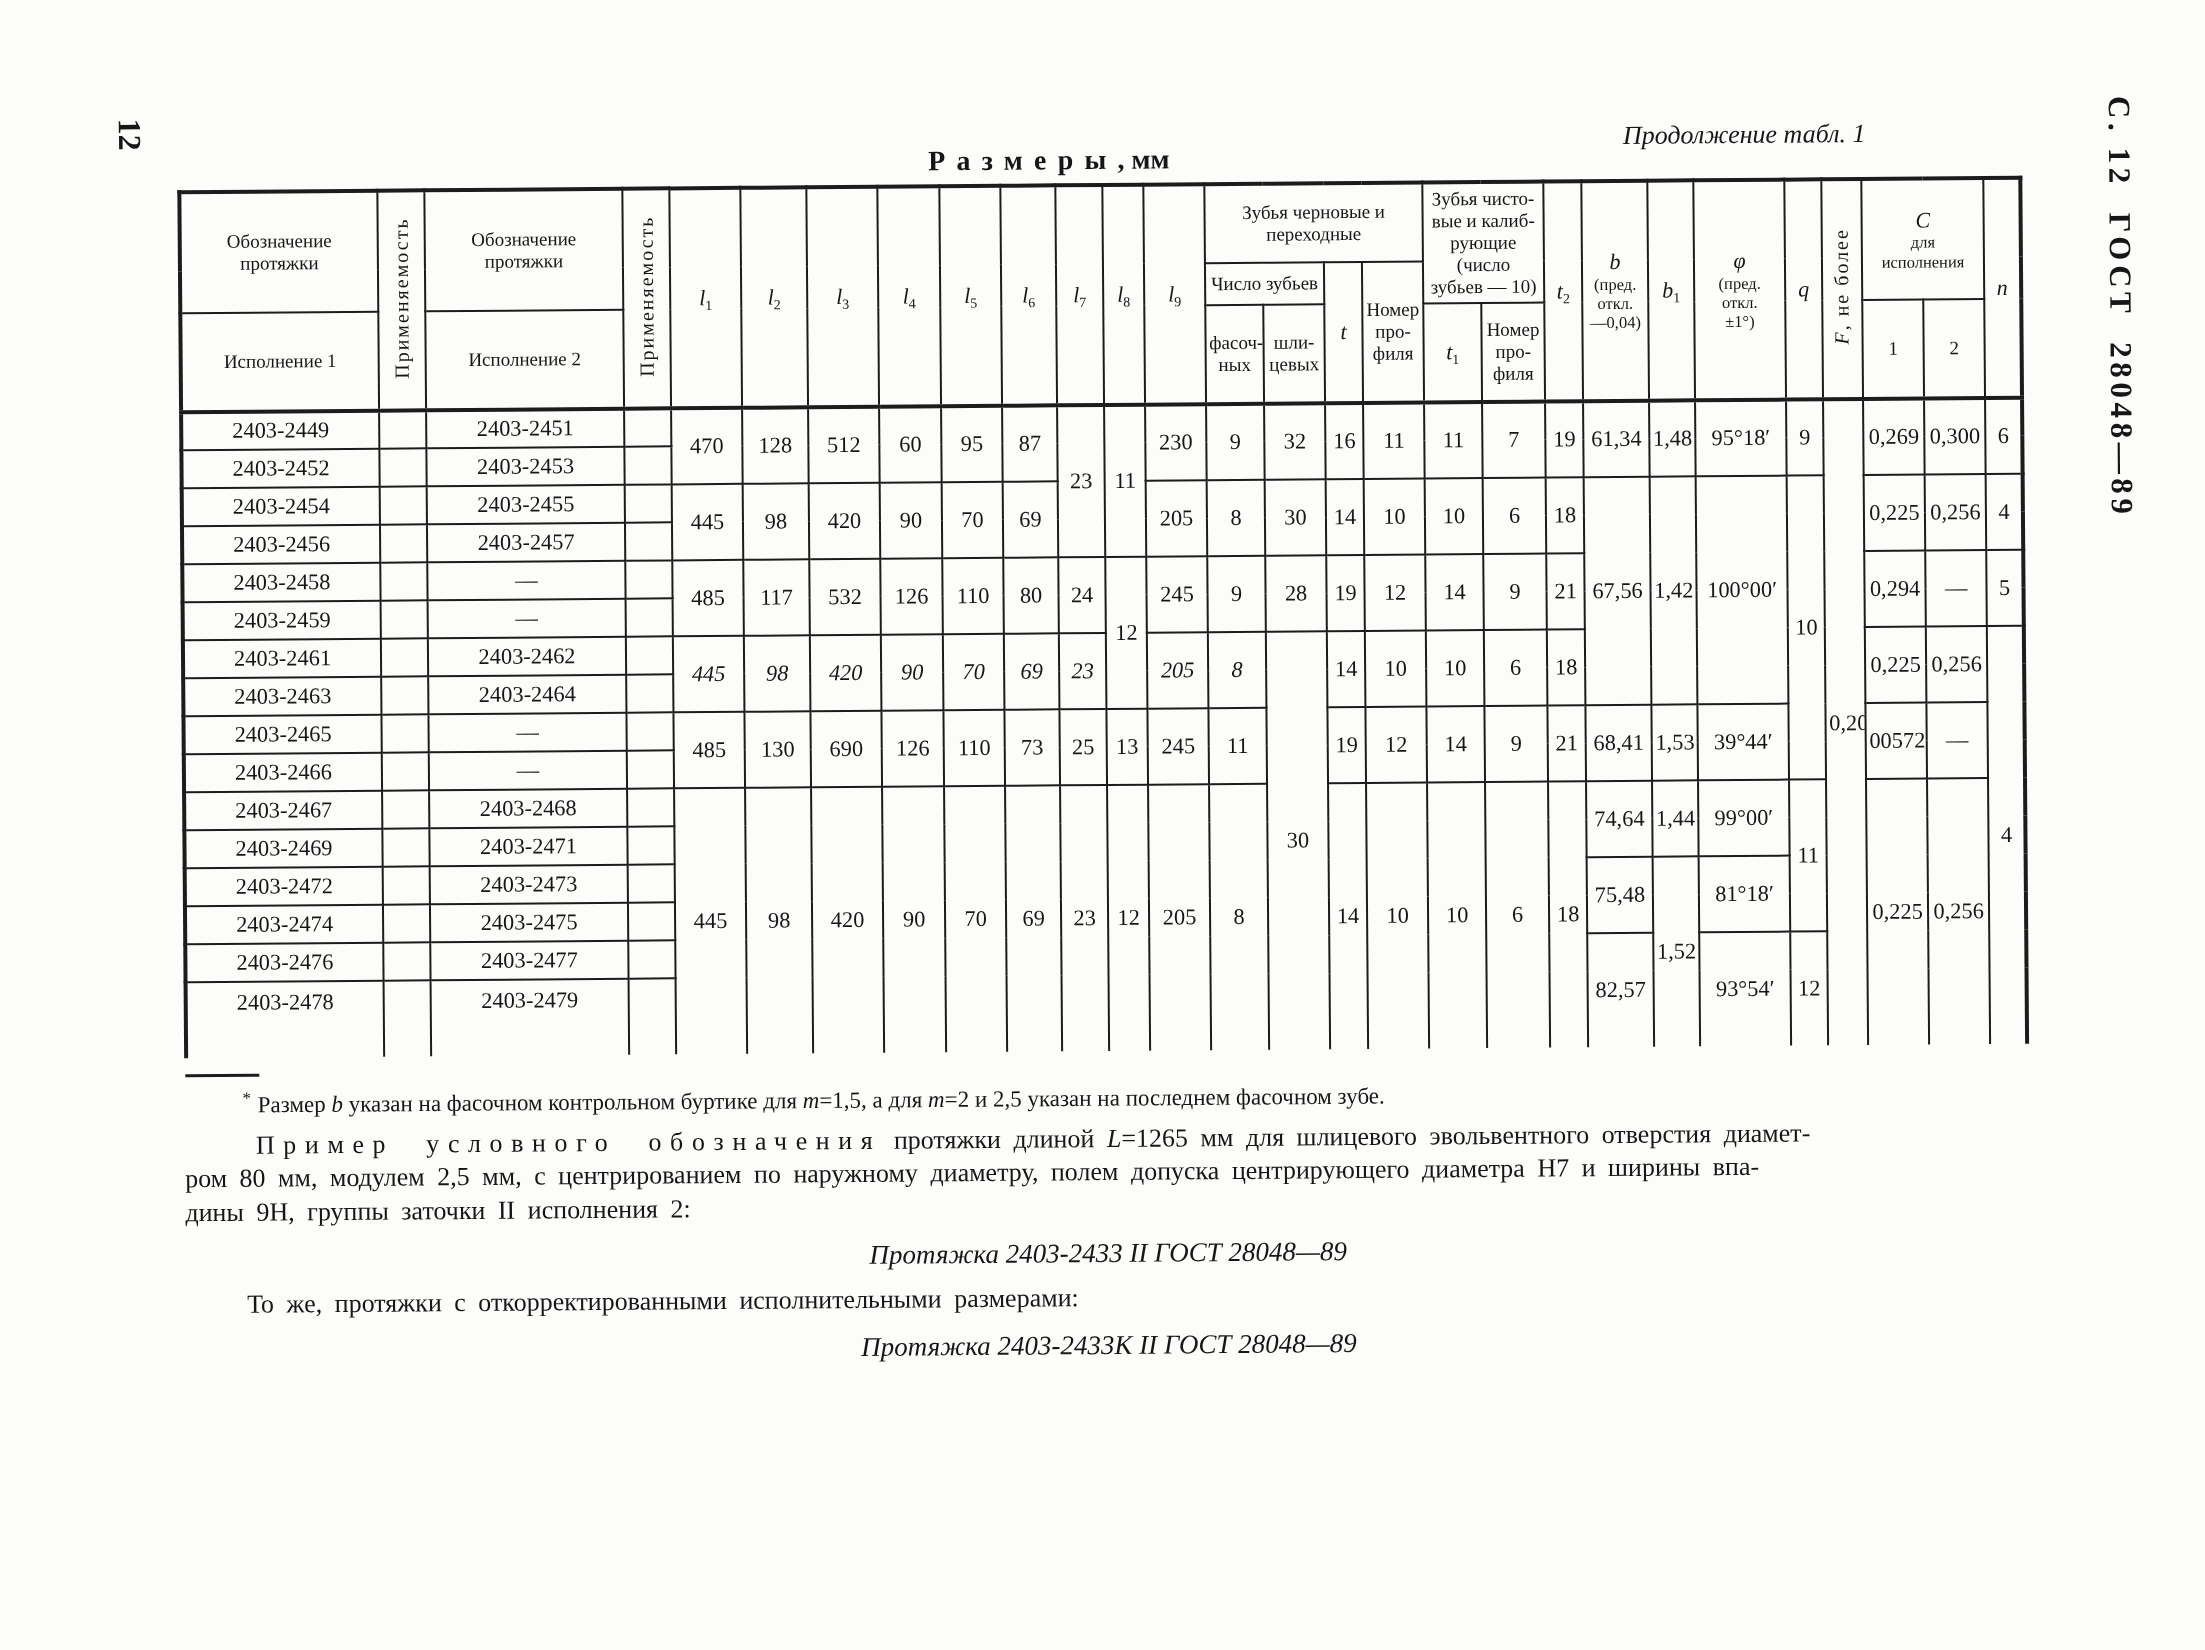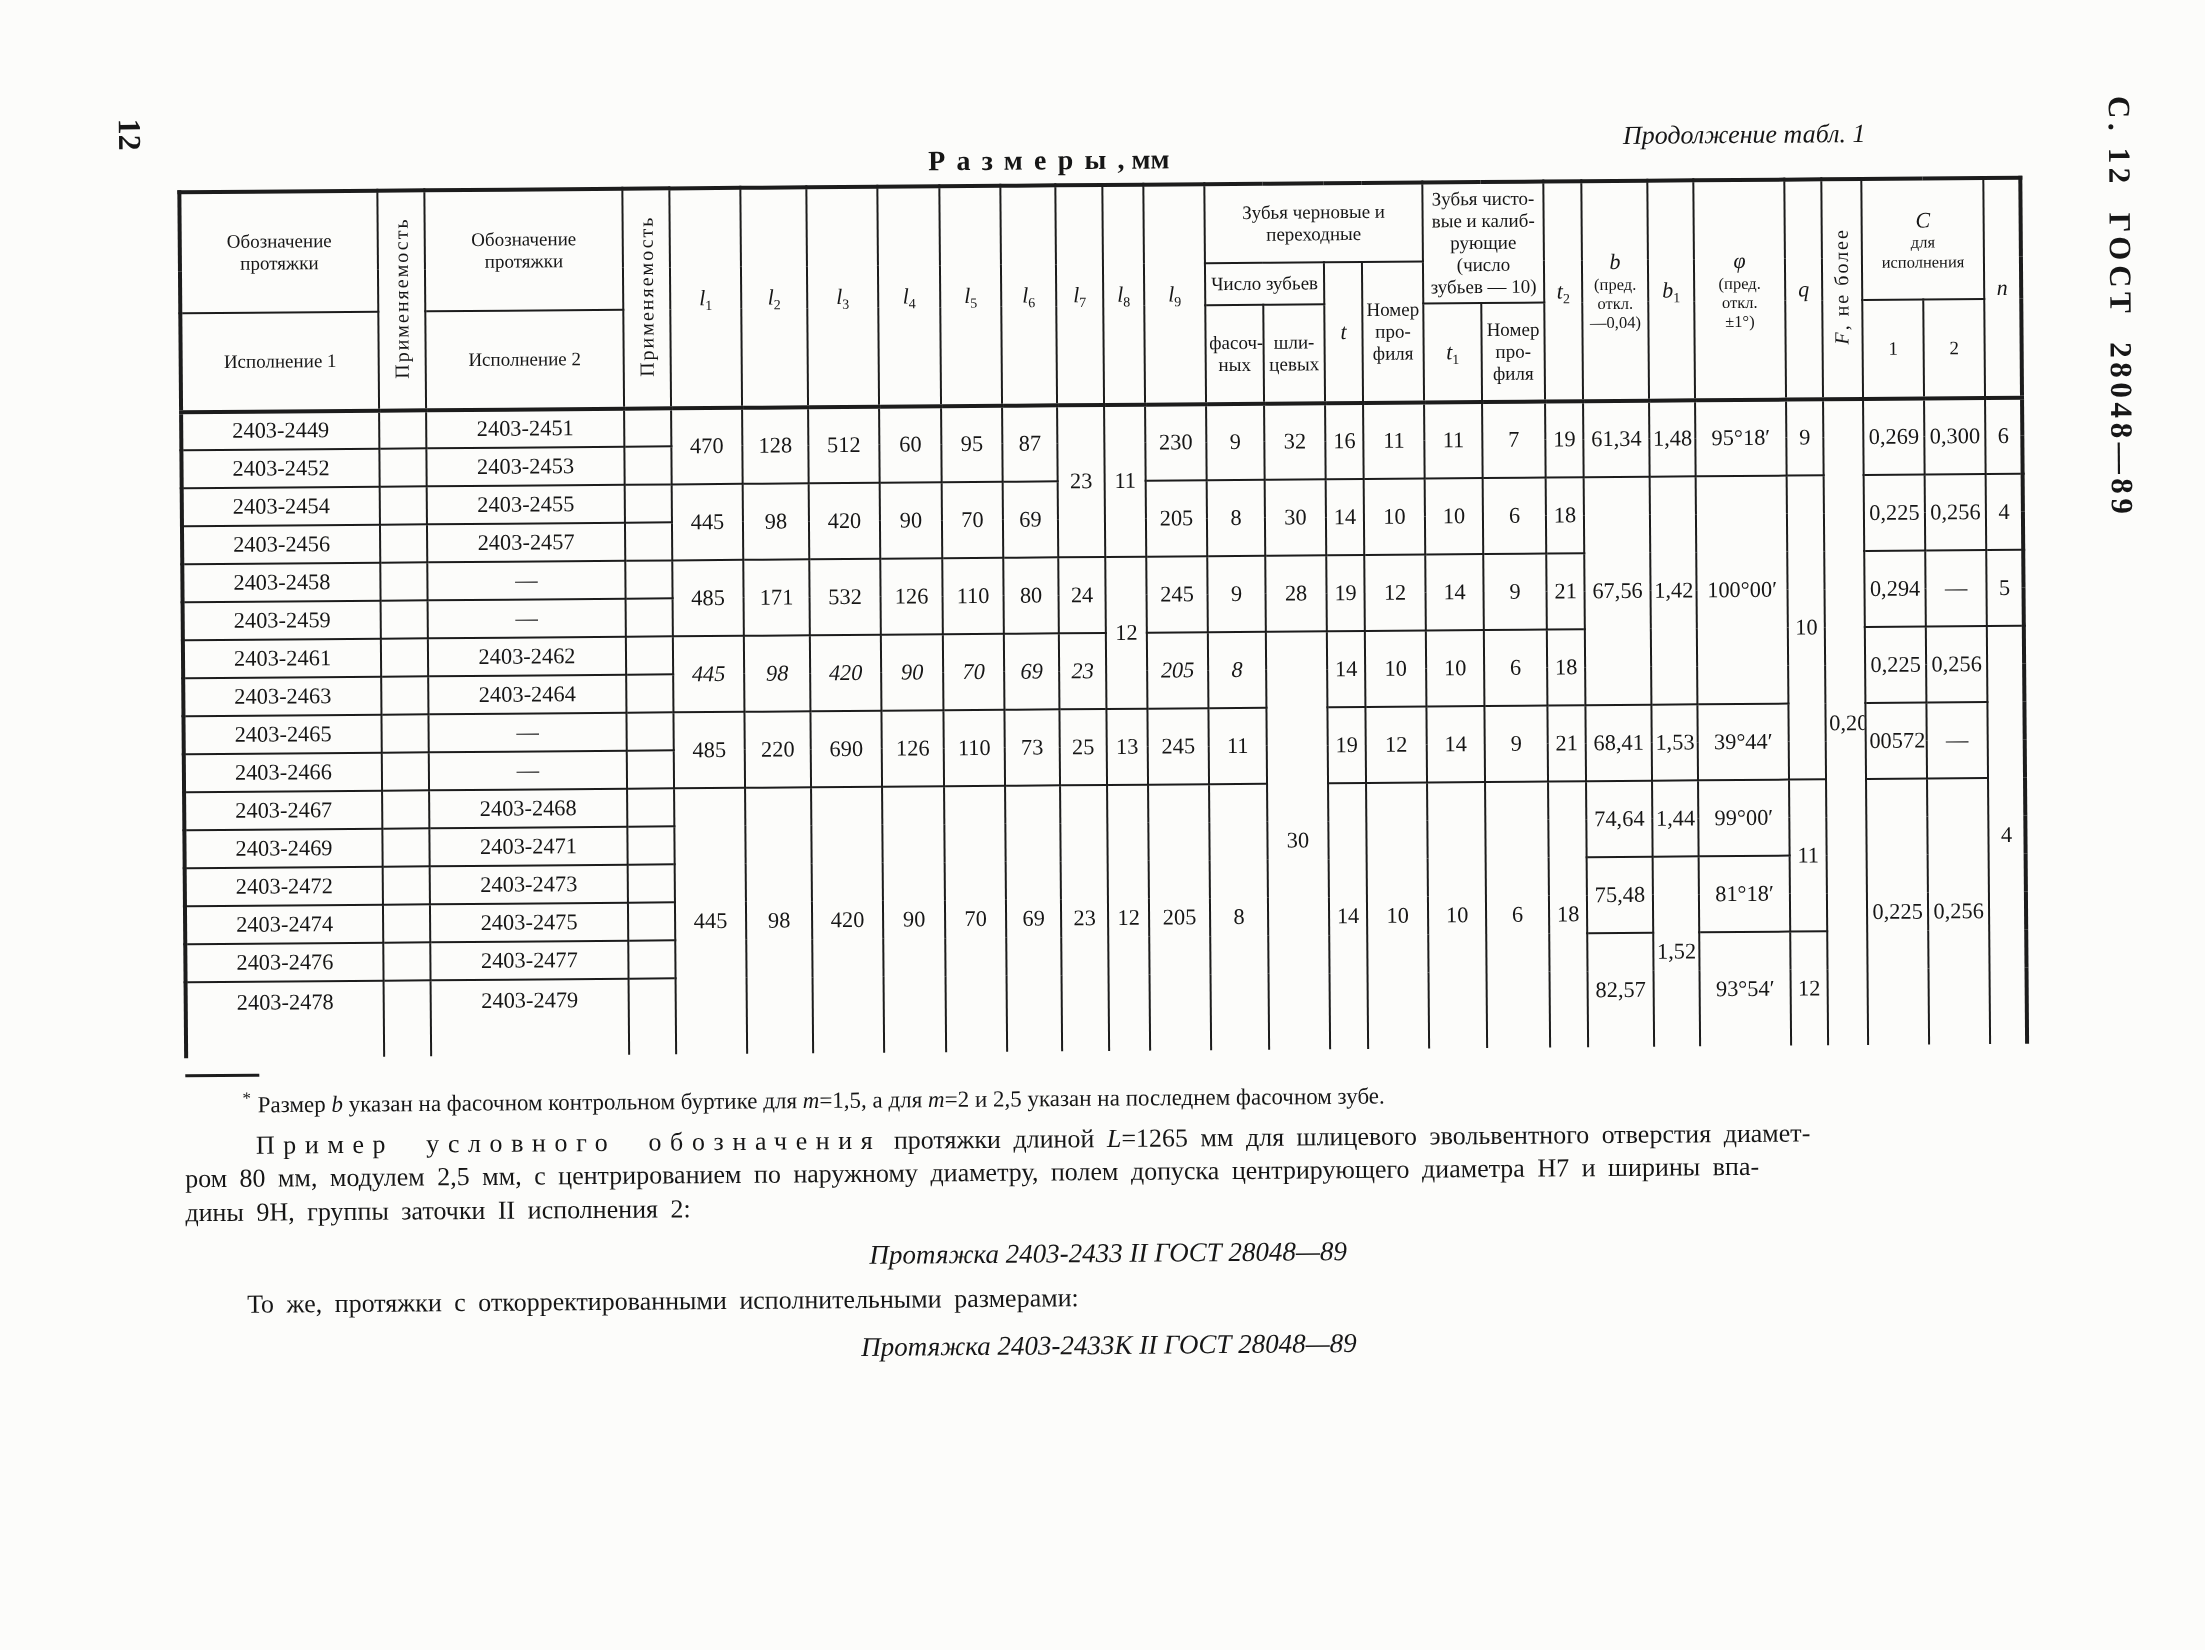--- a/index.html
+++ b/index.html
@@ -221,21 +221,21 @@
         <td></td>
         <td>2403-2457</td>
         <td></td>
       </tr>
       <tr class="dr">
         <td>2403-2458</td>
         <td></td>
         <td>—</td>
         <td></td>
         <td rowspan="2" class="num">485</td>
-        <td rowspan="2" class="num">171</td>
+        <td rowspan="2" class="num">117</td>
         <td rowspan="2" class="num">532</td>
         <td rowspan="2" class="num">126</td>
         <td rowspan="2" class="num">110</td>
         <td rowspan="2" class="num">80</td>
         <td rowspan="2">24</td>
         <td rowspan="4">12</td>
         <td rowspan="2" class="num">245</td>
         <td rowspan="2">9</td>
         <td rowspan="2">28</td>
         <td rowspan="2" class="num">19</td>
@@ -282,21 +282,21 @@
         <td></td>
         <td>2403-2464</td>
         <td></td>
       </tr>
       <tr class="dr">
         <td>2403-2465</td>
         <td></td>
         <td>—</td>
         <td></td>
         <td rowspan="2" class="num">485</td>
-        <td rowspan="2" class="num">220</td>
+        <td rowspan="2" class="num">130</td>
         <td rowspan="2" class="num">690</td>
         <td rowspan="2" class="num">126</td>
         <td rowspan="2" class="num">110</td>
         <td rowspan="2" class="num">73</td>
         <td rowspan="2">25</td>
         <td rowspan="2">13</td>
         <td rowspan="2" class="num">245</td>
         <td rowspan="2">11</td>
         <td rowspan="2" class="num">19</td>
         <td rowspan="2">12</td>

